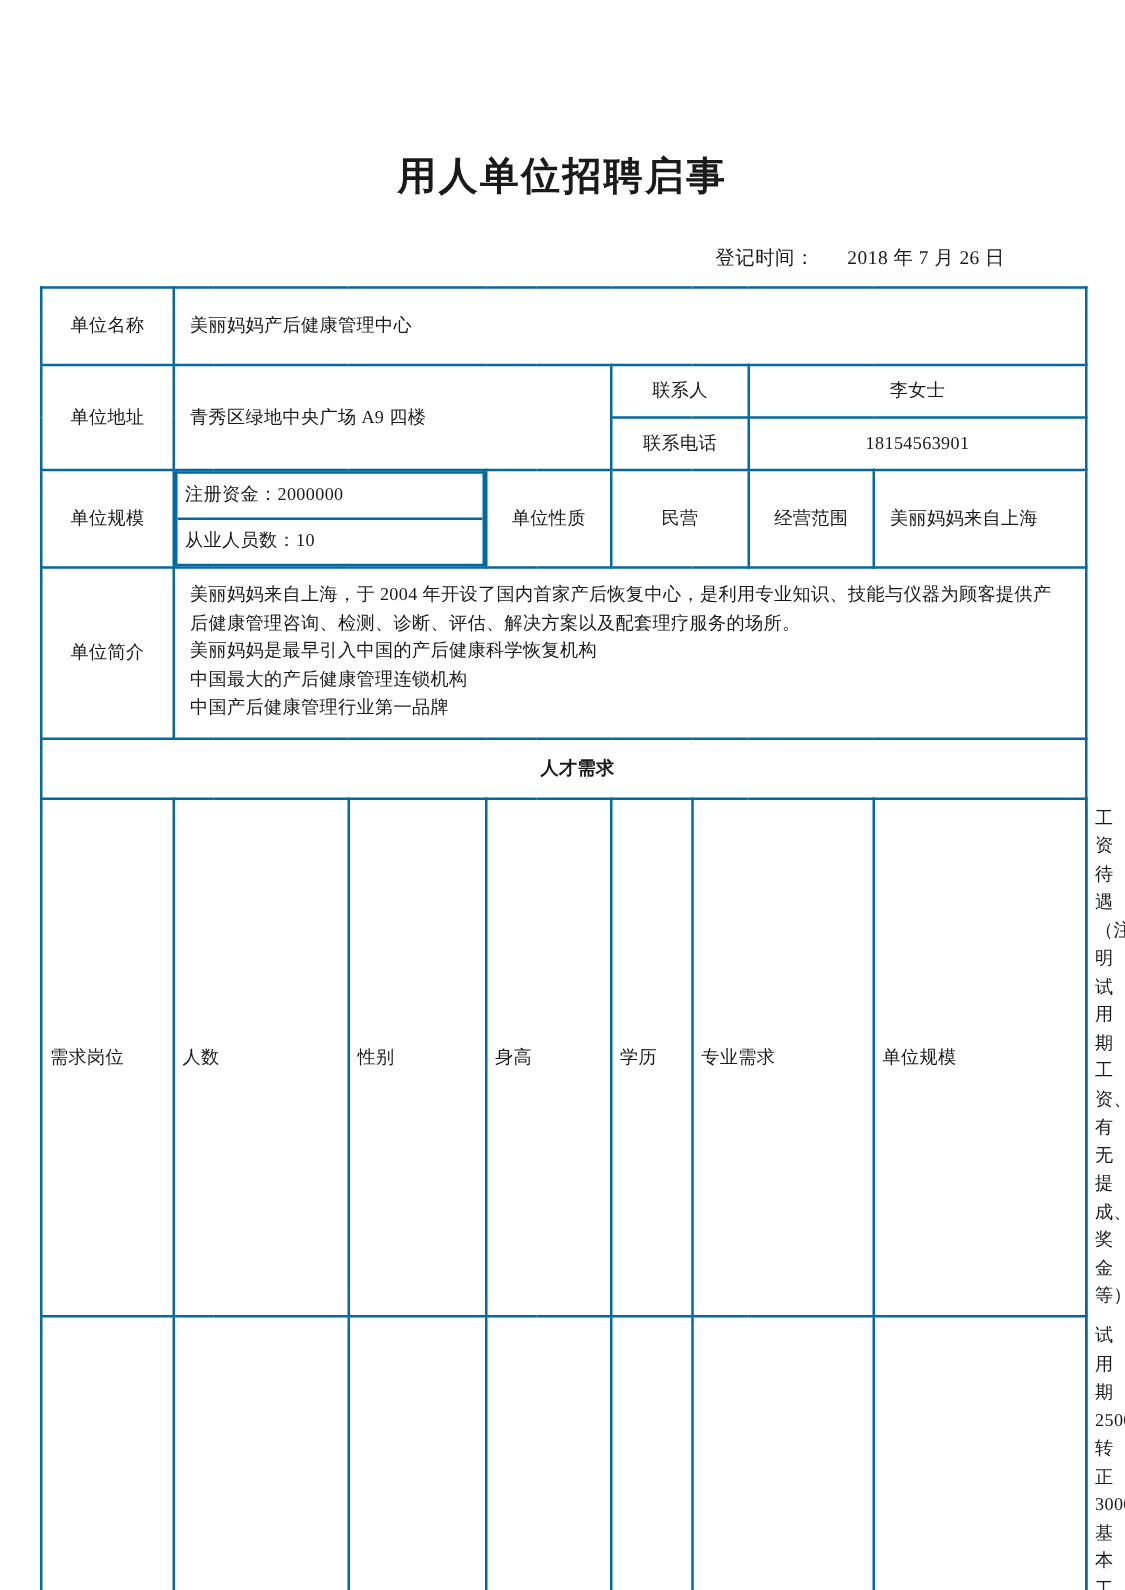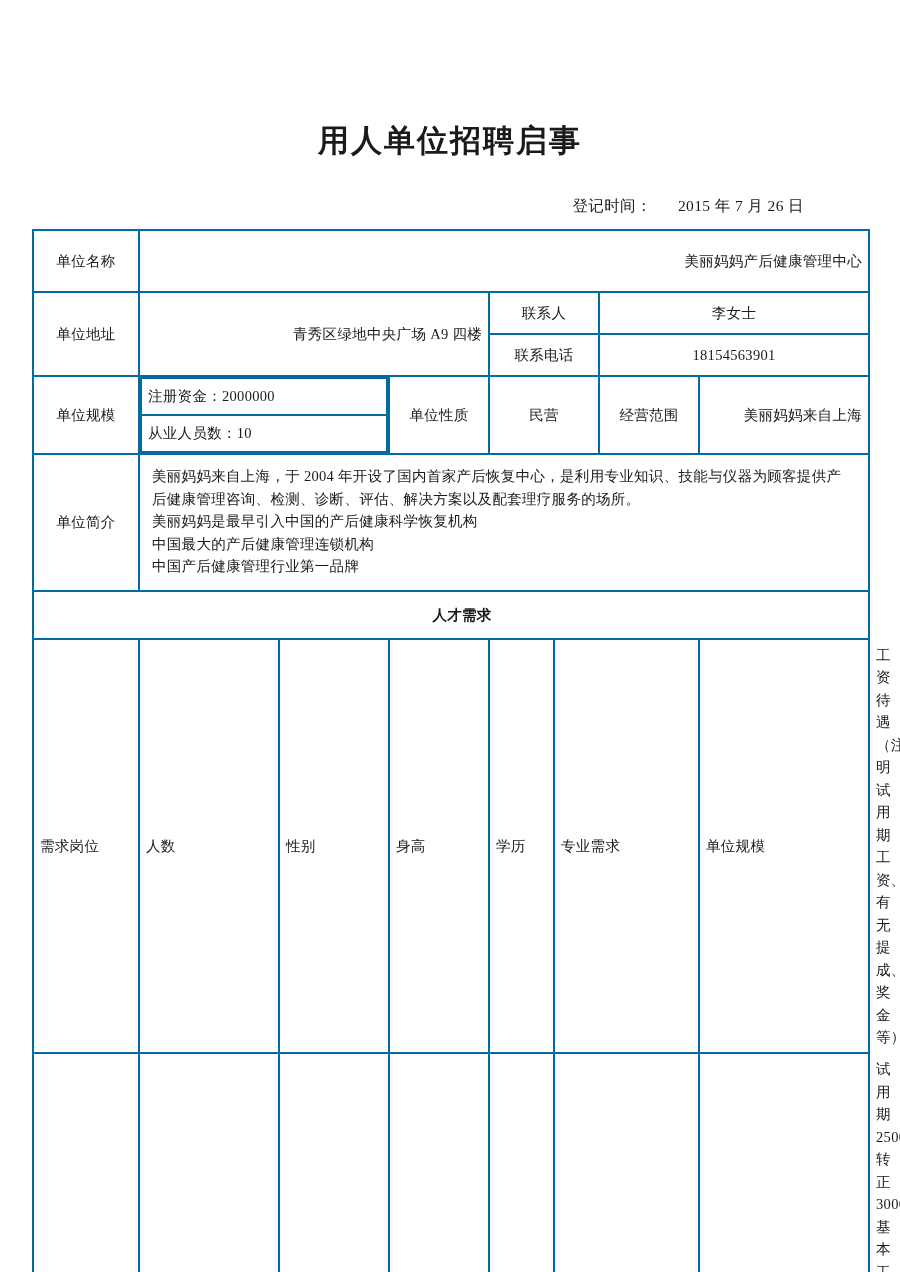--- a/index.html
+++ b/index.html
@@ -55,21 +55,21 @@
     padding: 4px 6px;
     vertical-align: middle;
     line-height: 1.55;
     letter-spacing: 0.3px;
   }
   .lbl {
     text-align: center;
     letter-spacing: 2px;
   }
   .ctr { text-align: center; }
-  .lft { text-align: right; padding-left: 12px !important; font-family: Liberation Serif, serif; }
+  .lft { text-align: left; padding-left: 12px !important; font-family: Liberation Serif, serif; }
   .h-tall { height: 52px; }
   .nested {
     border-collapse: collapse;
     width: 100%;
     height: 100%;
   }
   .nested td {
     border: none;
     padding: 0 0 0 6px;
     font-size: 11.5px;
@@ -109,21 +109,21 @@
   .pay-cell { line-height: 1.6; }
 </style>
 </head>
 <body>
 
 <div class="page">
 
   <h1 class="doc-title">用人单位招聘启事</h1>
 
   <div class="reg-line">
-    <span class="reg-label">登记时间：</span><span>2015 年 7 月 26 日</span>
+    <span class="reg-label">登记时间：</span><span>2018 年 7 月 26 日</span>
   </div>
 
   <table class="form">
     <colgroup>
       <col style="width:106px">
       <col style="width:32px">
       <col style="width:108px">
       <col style="width:110px">
       <col style="width:40px">
       <col style="width:60px">

